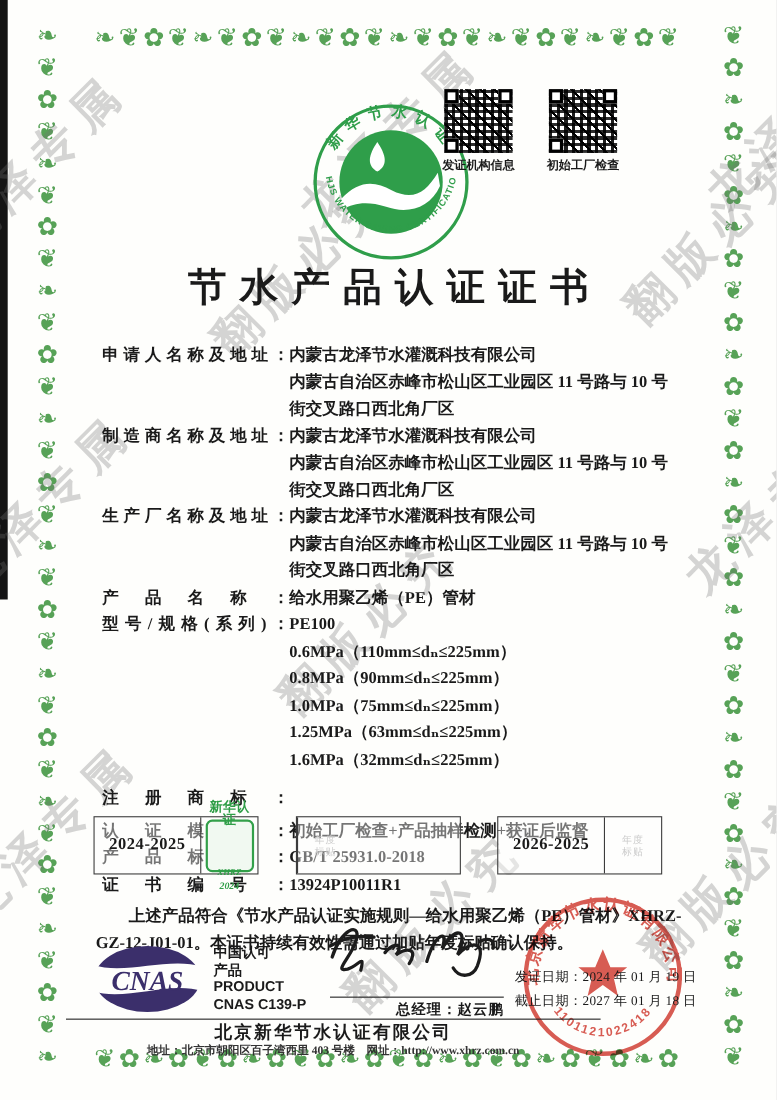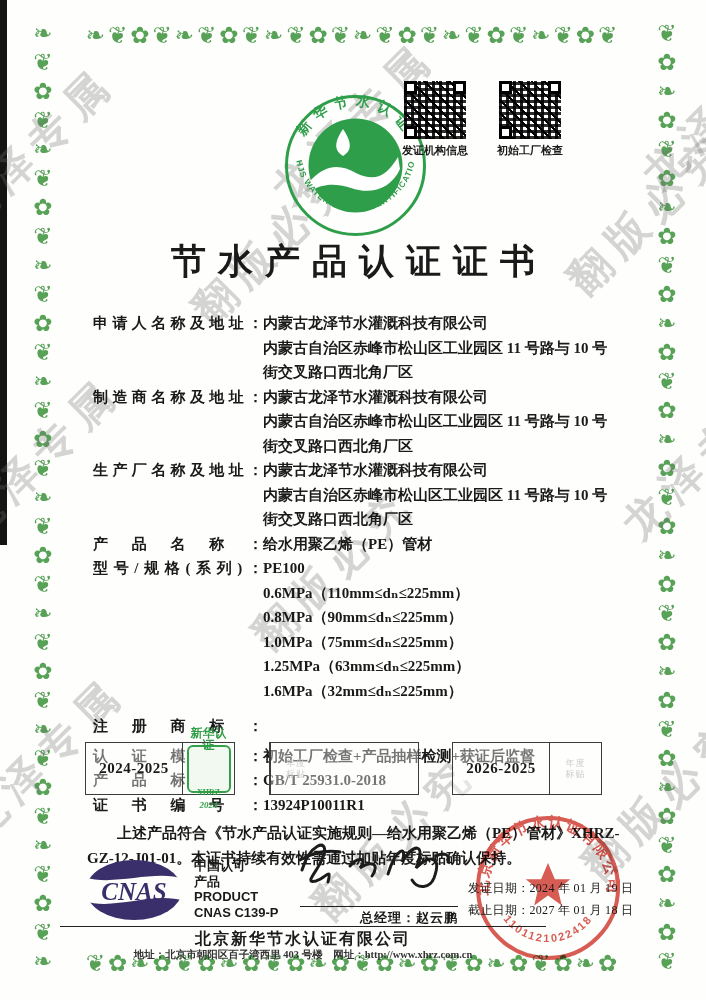--- a/index.html
+++ b/index.html
@@ -49,21 +49,21 @@
   .gap-sm{margin-top:5px;}
   .compliance{margin-top:4px;text-indent:2em;font-weight:700;line-height:25px;margin-left:-6px;width:540px;}
   
   .periods{position:absolute;left:85px;top:742px;width:517px;display:flex;justify-content:space-between;}
   .period-box{width:150px;height:53px;border:1.2px solid #3c3c3c;display:flex;box-sizing:border-box;background:rgba(255,255,255,.4);}
   .p-year{flex:1;display:flex;align-items:center;justify-content:center;font-weight:700;font-size:15px;letter-spacing:.5px;}
   .p-cell{width:51px;border-left:1.2px solid #3c3c3c;display:flex;align-items:center;justify-content:center;}
   .sticker{width:40px;height:44px;border:2px solid #33a04a;border-radius:6px;background:#f1f9f1;
            color:#2f9e47;text-align:center;display:flex;flex-direction:column;justify-content:center;line-height:12px;}
   .sticker .s1{font-size:12px;font-weight:700;}
-  .sticker .s2{font-size:8px;font-weight:700;margin-top:36px;}
+  .sticker .s2{font-size:8px;font-style:italic;font-weight:700;margin-top:36px;}
   .sticker .s3{font-size:9px;font-style:italic;font-weight:700;}
   .placeholder{color:#cbcbcb;font-size:9px;width:22px;line-height:11px;text-align:center;letter-spacing:1px;}
   
   .cnas-logo{position:absolute;left:84px;top:858px;width:100px;height:64px;}
   .cnas-text{position:absolute;left:194px;top:858px;font-size:13px;line-height:15.5px;font-weight:700;}
   .cnas-text .en{font-family:"Liberation Sans",sans-serif;}
   .signature{position:absolute;left:288px;top:826px;width:175px;height:72px;}
   .sig-line{position:absolute;left:300px;top:906px;width:158px;border-top:1.6px solid #222;}
   .manager{position:absolute;left:300px;top:909px;width:158px;text-align:right;font-size:13px;font-weight:600;letter-spacing:1px;}
   .main-line{position:absolute;left:60px;top:926px;width:486px;border-top:1.6px solid #222;}

